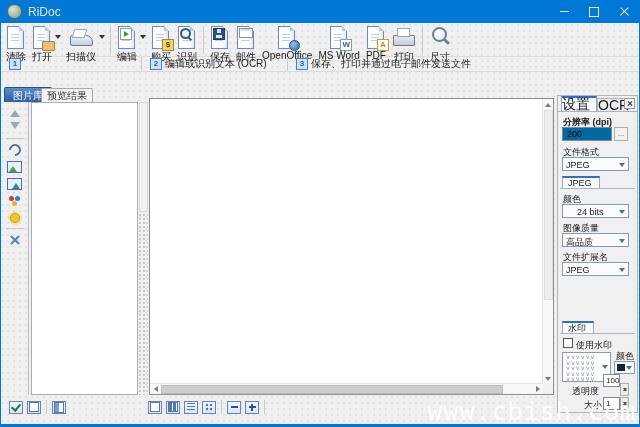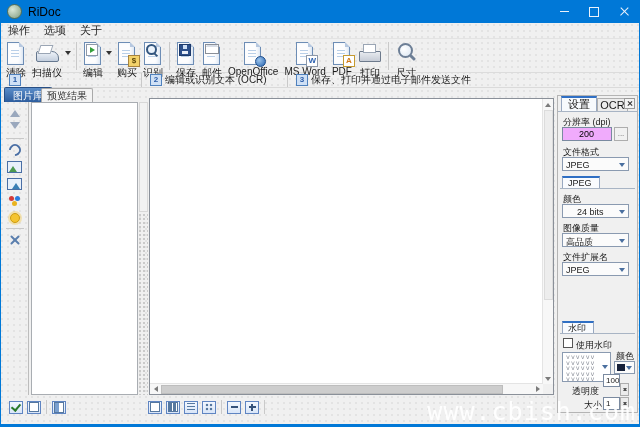--- a/index.html
+++ b/index.html
@@ -3,21 +3,21 @@
 <meta charset="utf-8">
 <style>
   html,body{margin:0;padding:0;}
   body{font-family:"Liberation Sans",sans-serif;background:#cfd4da;}
   #win{position:relative;width:640px;height:427px;background:#f0f0f0;
        background-image:radial-gradient(circle at 1px 1px,#e3e3e3 .8px,transparent 1px);
        background-size:6px 6px;overflow:hidden;
        border-left:1px solid #0078d7;border-right:1px solid #0078d7;border-bottom:3px solid #0078d7;
        box-sizing:border-box;}
   
-  .titlebar{height:23px;background:#0078d7;display:flex;align-items:center;color:#000000;font-size:12px;}
+  .titlebar{height:23px;background:#0078d7;display:flex;align-items:center;color:#e5e5e5;font-size:12px;}
   .appicon{width:13px;height:13px;border-radius:50%;margin:0 6px 0 6px;
            background:radial-gradient(circle at 35% 35%,#d9e8d9,#7d9a7d);border:1px solid #556f55;}
   .title-text{flex:0 0 auto;}
   .tb-spacer{flex:1;}
   .tc{width:30px;height:23px;display:flex;align-items:center;justify-content:center;cursor:default;}
   .tc-min i{display:block;width:9px;height:1px;background:#eaf2fb;}
   .tc-max i{display:block;width:8px;height:8px;border:1px solid #eaf2fb;}
   .tc-close{position:relative;width:30px;}
   .tc-close i,.tc-close b{position:absolute;left:10px;top:11px;width:11px;height:1.4px;background:#eaf2fb;}
   .tc-close i{transform:rotate(45deg);}  .tc-close b{transform:rotate(-45deg);}
@@ -108,31 +108,31 @@
   .sb-btn{position:absolute;width:10px;height:10px;display:flex;align-items:center;justify-content:center;}
   .a-up{width:0;height:0;border:3px solid transparent;border-bottom:4px solid #7b7b7b;margin-top:-2px;}
   .a-down{width:0;height:0;border:3px solid transparent;border-top:4px solid #7b7b7b;margin-bottom:-2px;}
   .a-left{width:0;height:0;border:3px solid transparent;border-right:4px solid #7b7b7b;margin-left:-2px;}
   .a-right{width:0;height:0;border:3px solid transparent;border-left:4px solid #7b7b7b;margin-right:-2px;}
   .vthumb{position:absolute;right:0;top:11px;width:9px;height:190px;background:#ededed;border:1px solid #dcdcdc;box-sizing:border-box;}
   .hthumb{position:absolute;left:11px;bottom:0;height:9px;right:40px;background:#cdcdcd;border:1px solid #bdbdbd;box-sizing:border-box;}
   
   .rpanel{position:absolute;left:556px;top:95px;width:81px;height:318px;background:#f0f0f0;
           border:1px solid #b4b4b4;box-sizing:border-box;font-size:9px;color:#1a1a1a;}
-  .rtab{position:absolute;box-sizing:border-box;font-size:11px;text-align:center;}
+  .rtab{position:absolute;box-sizing:border-box;font-size:14px;}
   .rtab-active{left:3px;top:0;width:36px;height:15px;line-height:12px;background:#f7fafd;
                border:1px solid #98a8c0;border-top:2px solid #2f6fc4;border-bottom:none;}
   .rtab-idle{left:39px;top:2px;width:31px;height:13px;line-height:13px;background:#ececec;border:1px solid #b0b0b0;border-bottom:none;}
   .rclose{position:absolute;right:2px;top:2px;width:11px;height:11px;border:1px solid #9a9a9a;background:#f4f4f4;box-sizing:border-box;}
   .rclose:before,.rclose:after{content:"";position:absolute;left:1.5px;top:4px;width:6px;height:1.2px;background:#333;}
   .rclose:before{transform:rotate(45deg);} .rclose:after{transform:rotate(-45deg);}
   .rtabline{position:absolute;left:0;right:0;top:15px;height:1px;background:#a8b4c4;}
   .rlabel{position:absolute;left:5px;white-space:nowrap;}
-  .rinput{position:absolute;left:4px;width:50px;height:14px;background:#f0abfc;border:1px solid #7a8aa0;
-          font:9px "Liberation Sans",sans-serif;padding:0 16px;box-sizing:border-box;}
+  .rinput{position:absolute;left:4px;width:50px;height:14px;background:#0369a1;border:1px solid #7a8aa0;
+          font:9px "Liberation Sans",sans-serif;padding:0 4px;box-sizing:border-box;}
   .rmore{position:absolute;left:56px;width:14px;height:14px;background:#f1f1f1;border:1px solid #adadad;
          box-sizing:border-box;font:8px/11px "Liberation Sans",sans-serif;text-align:center;color:#666;}
   .rsel{position:absolute;left:4px;width:67px;height:14px;background:#fbfbfb;border:1px solid #8a9ab0;
         box-sizing:border-box;padding:2px 14px 0 3px;white-space:nowrap;overflow:hidden;}
   .rsel:after{content:"";position:absolute;right:3px;top:5px;border:3px solid transparent;border-top:4px solid #4a6f9f;}
   .subtab{position:absolute;height:13px;background:#f9fbfe;border:1px solid #98a8c0;border-top:2px solid #2f6fc4;
           border-bottom:none;box-sizing:border-box;padding:0 5px;line-height:10px;}
   .subline{position:absolute;left:2px;right:2px;height:1px;background:#a8b4c4;}
   .chk{position:absolute;width:10px;height:10px;background:#fff;border:1px solid #555;box-sizing:border-box;}
   .wmbox{position:absolute;left:4px;width:49px;height:30px;background:#fff;border:1px solid #8a9ab0;box-sizing:border-box;
@@ -179,32 +179,37 @@
       </span>
     <span class="tc tc-max">
         <i></i>
       </span>
     <span class="tc tc-close">
         <i></i>
         <b></b>
       </span>
   </div>
 
-  <div class="menubar">
-    <span class="menu-item">操作</span>
-    <span class="menu-item">选项</span>
-    <span class="menu-item">关于</span>
-  </div>
 
   <div class="toolbar">
     <div class="tbtn">
       <div class="dicon">
           <div class="sheet"></div>
         </div>
       <div class="lab">清除</div>
+    </div>
+    <div class="tbtn-wrap">
+      <div class="tbtn">
+        <div class="dicon">
+            <div class="sheet"></div>
+            <div class="ov ov-folder"></div>
+          </div>
+        <div class="lab">打开</div>
+      </div>
+      <span class="darr"></span>
     </div>
     <div class="tbtn-wrap">
       <div class="tbtn">
         <div class="scanner"></div>
         <div class="lab">扫描仪</div>
       </div>
       <span class="darr"></span>
     </div>
     <div class="vsep"></div>
     <div class="tbtn-wrap">
@@ -350,21 +355,21 @@
     </div>
     <div class="corner"></div>
   </div>
 
   <div class="rpanel">
     <div class="rtab rtab-active">设置</div>
     <div class="rtab rtab-idle">OCR</div>
     <div class="rclose"></div>
     <div class="rtabline"></div>
 
-    <div class="rlabel" style="top:20px;">分辨率 (dpi)</div>
+    <div class="rlabel" style="top:20px;font-weight:bold;">分辨率 (dpi)</div>
     <input class="rinput" style="top: 31px;" value="200">
     <div class="rmore" style="top:31px;">...</div>
 
     <div class="rlabel" style="top:50px;">文件格式</div>
     <div class="rsel" style="top:61px;">JPEG</div>
 
     <div class="subtab" style="left:4px;top:80px;width:38px;">JPEG</div>
     <div class="subline" style="top:92px;"></div>
 
     <div class="rlabel" style="top:97px;">颜色</div>

